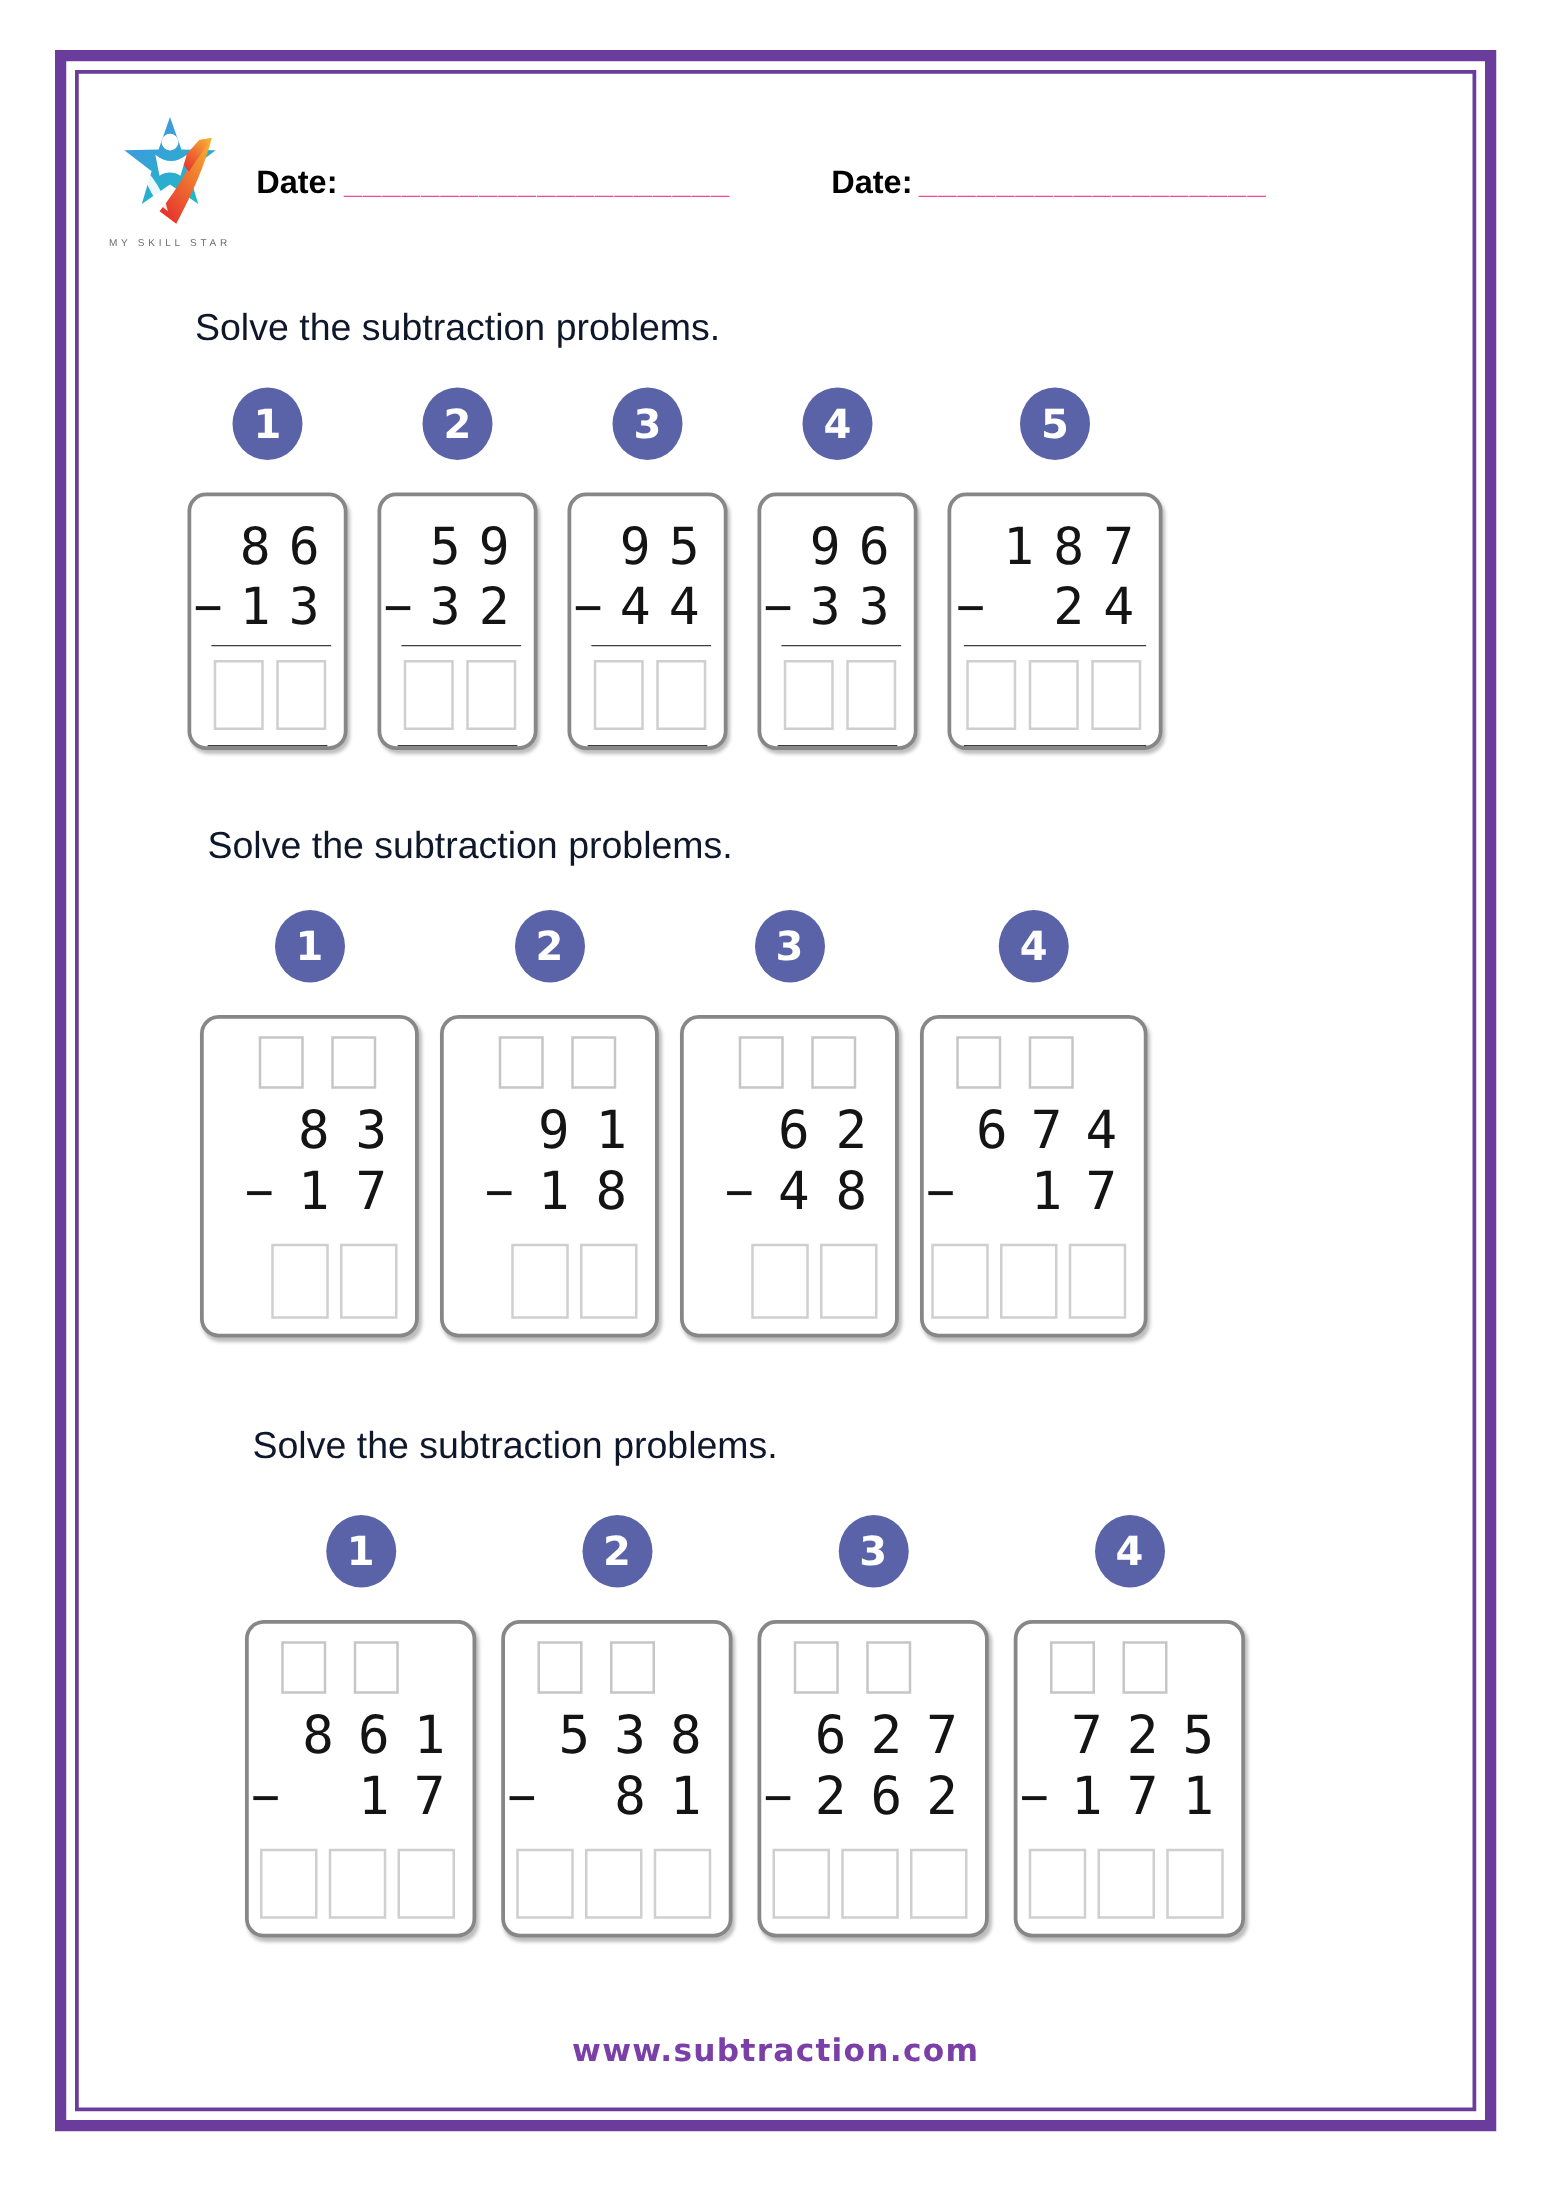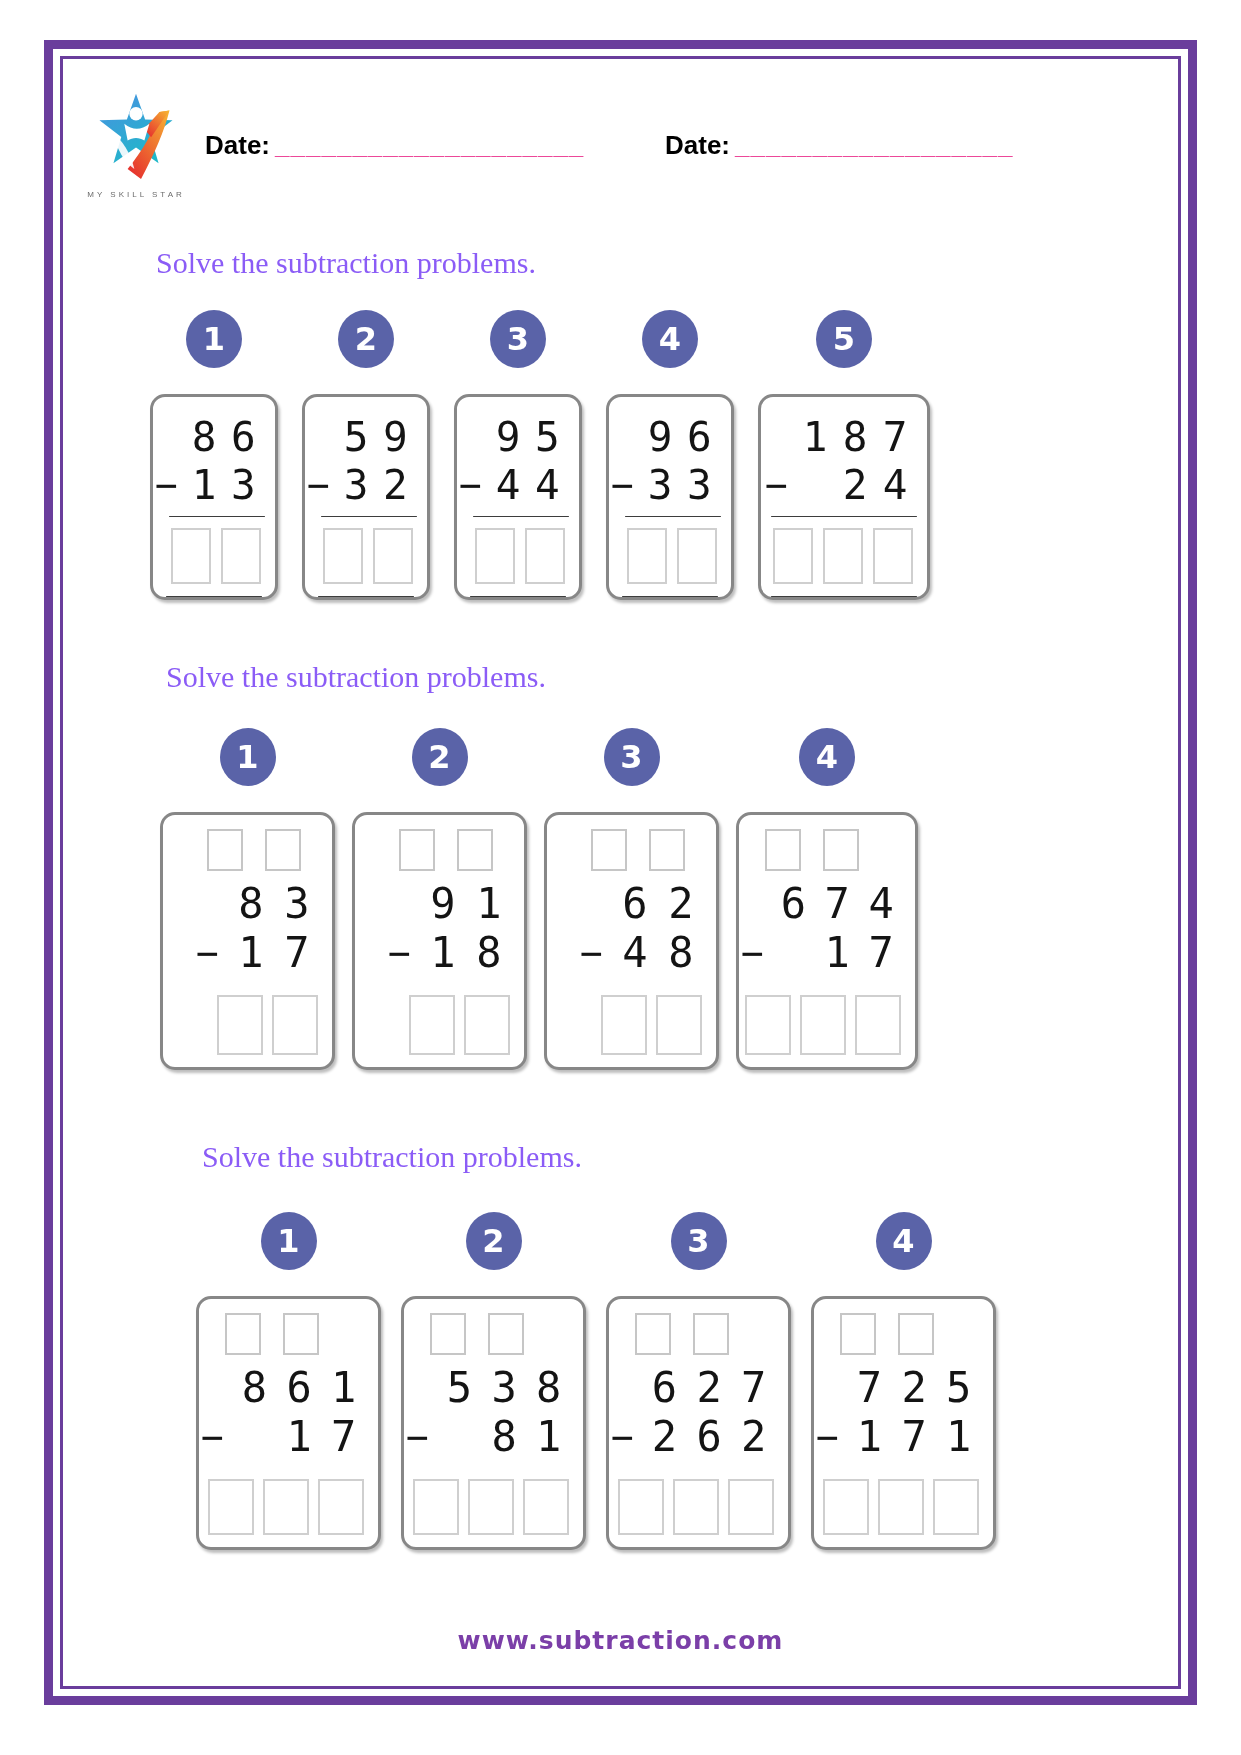--- a/index.html
+++ b/index.html
@@ -31,22 +31,22 @@
   .fill-line{
     display:inline-block;font-family:"Liberation Sans",sans-serif;
     font-weight:bold;font-size:26px;color:#ec4899;letter-spacing:1px;
   }
   
   .section{position:absolute;}
   .section-1{top:246px;left:150px;}
   .section-2{top:660px;left:160px;}
   .section-3{top:1140px;left:196px;}
   .section-title{
-    font-size:30px;color:#8b5cf6;margin:0 0 30px 6px;white-space:nowrap;
-    font-family:Liberation Serif, serif;
+    font-size:30px;color:#0f172a;margin:0 0 30px 6px;white-space:nowrap;
+    font-family:Liberation Sans, sans-serif;
   }
   .section-2 .section-title{margin-bottom:34px;}
   .section-3 .section-title{margin-bottom:38px;}
   .problem-row{display:flex;align-items:flex-start;}
   .section-1 .problem-row{gap:24px;}
   .section-2 .problem-row{gap:17px;}
   .section-3 .problem-row{gap:20px;}
   .problem-column{display:flex;flex-direction:column;align-items:center;}
   .number-badge{
     width:56px;height:58px;border-radius:50%;background:#5a63a8;

